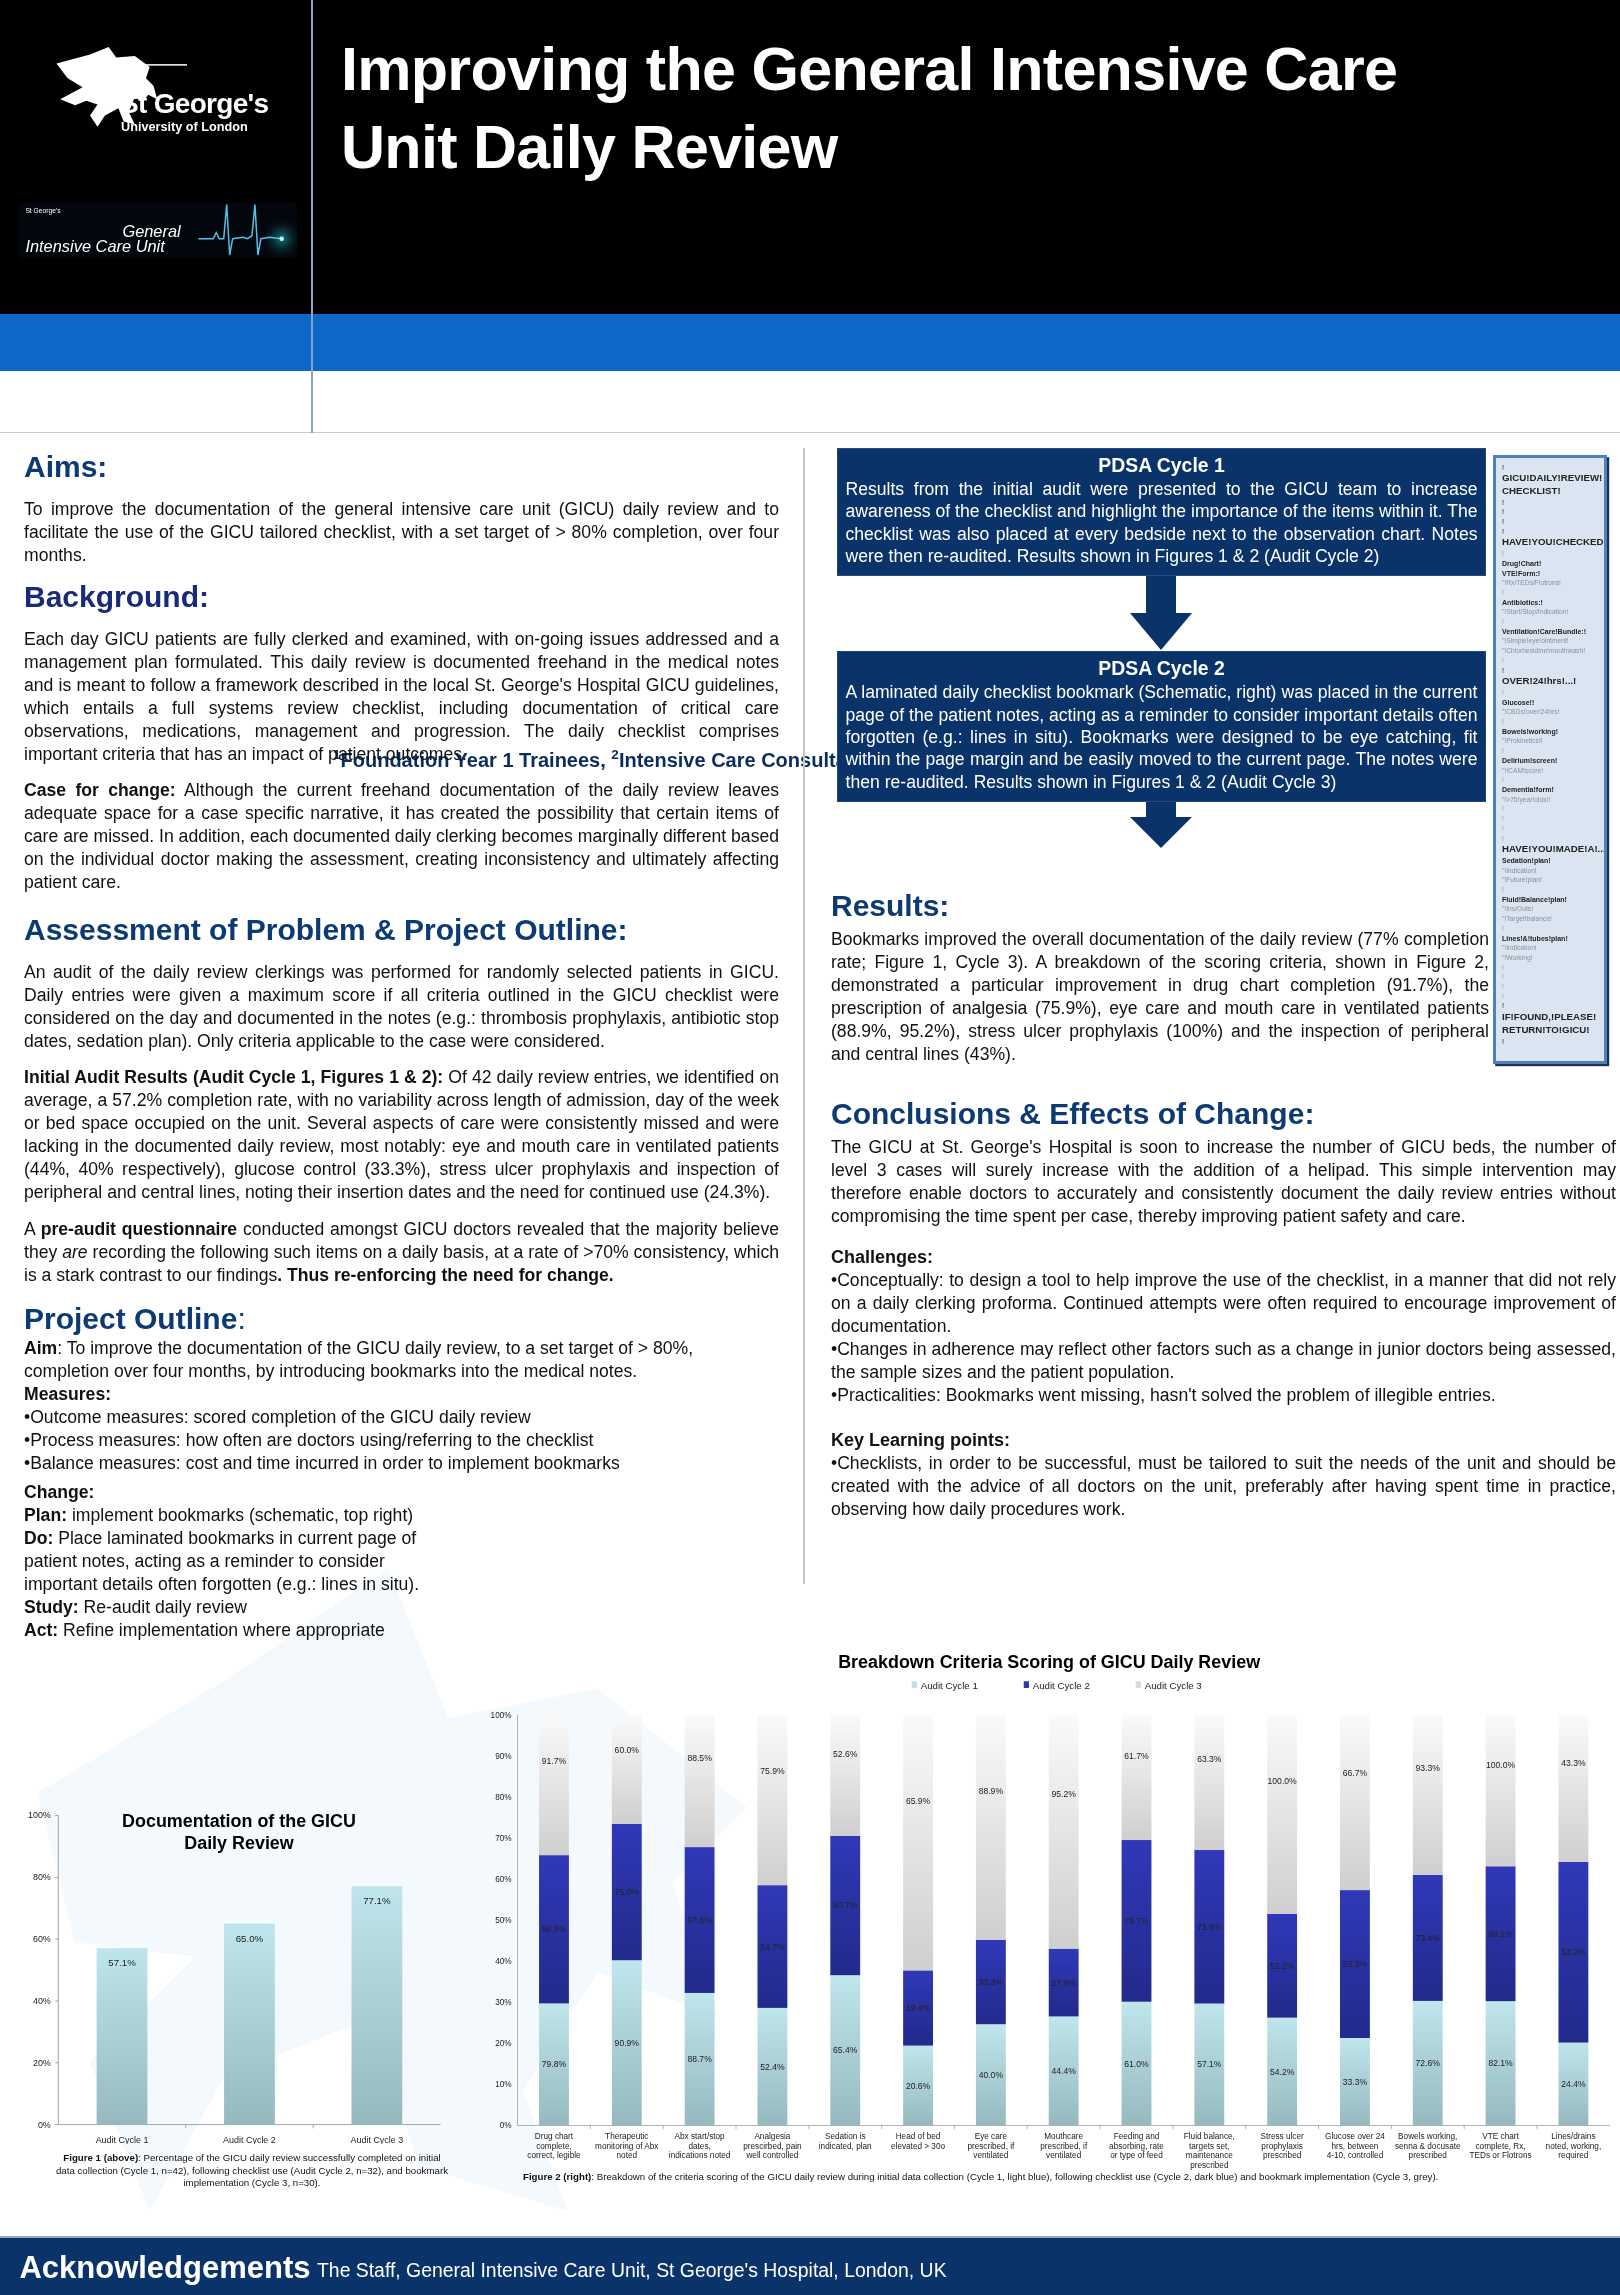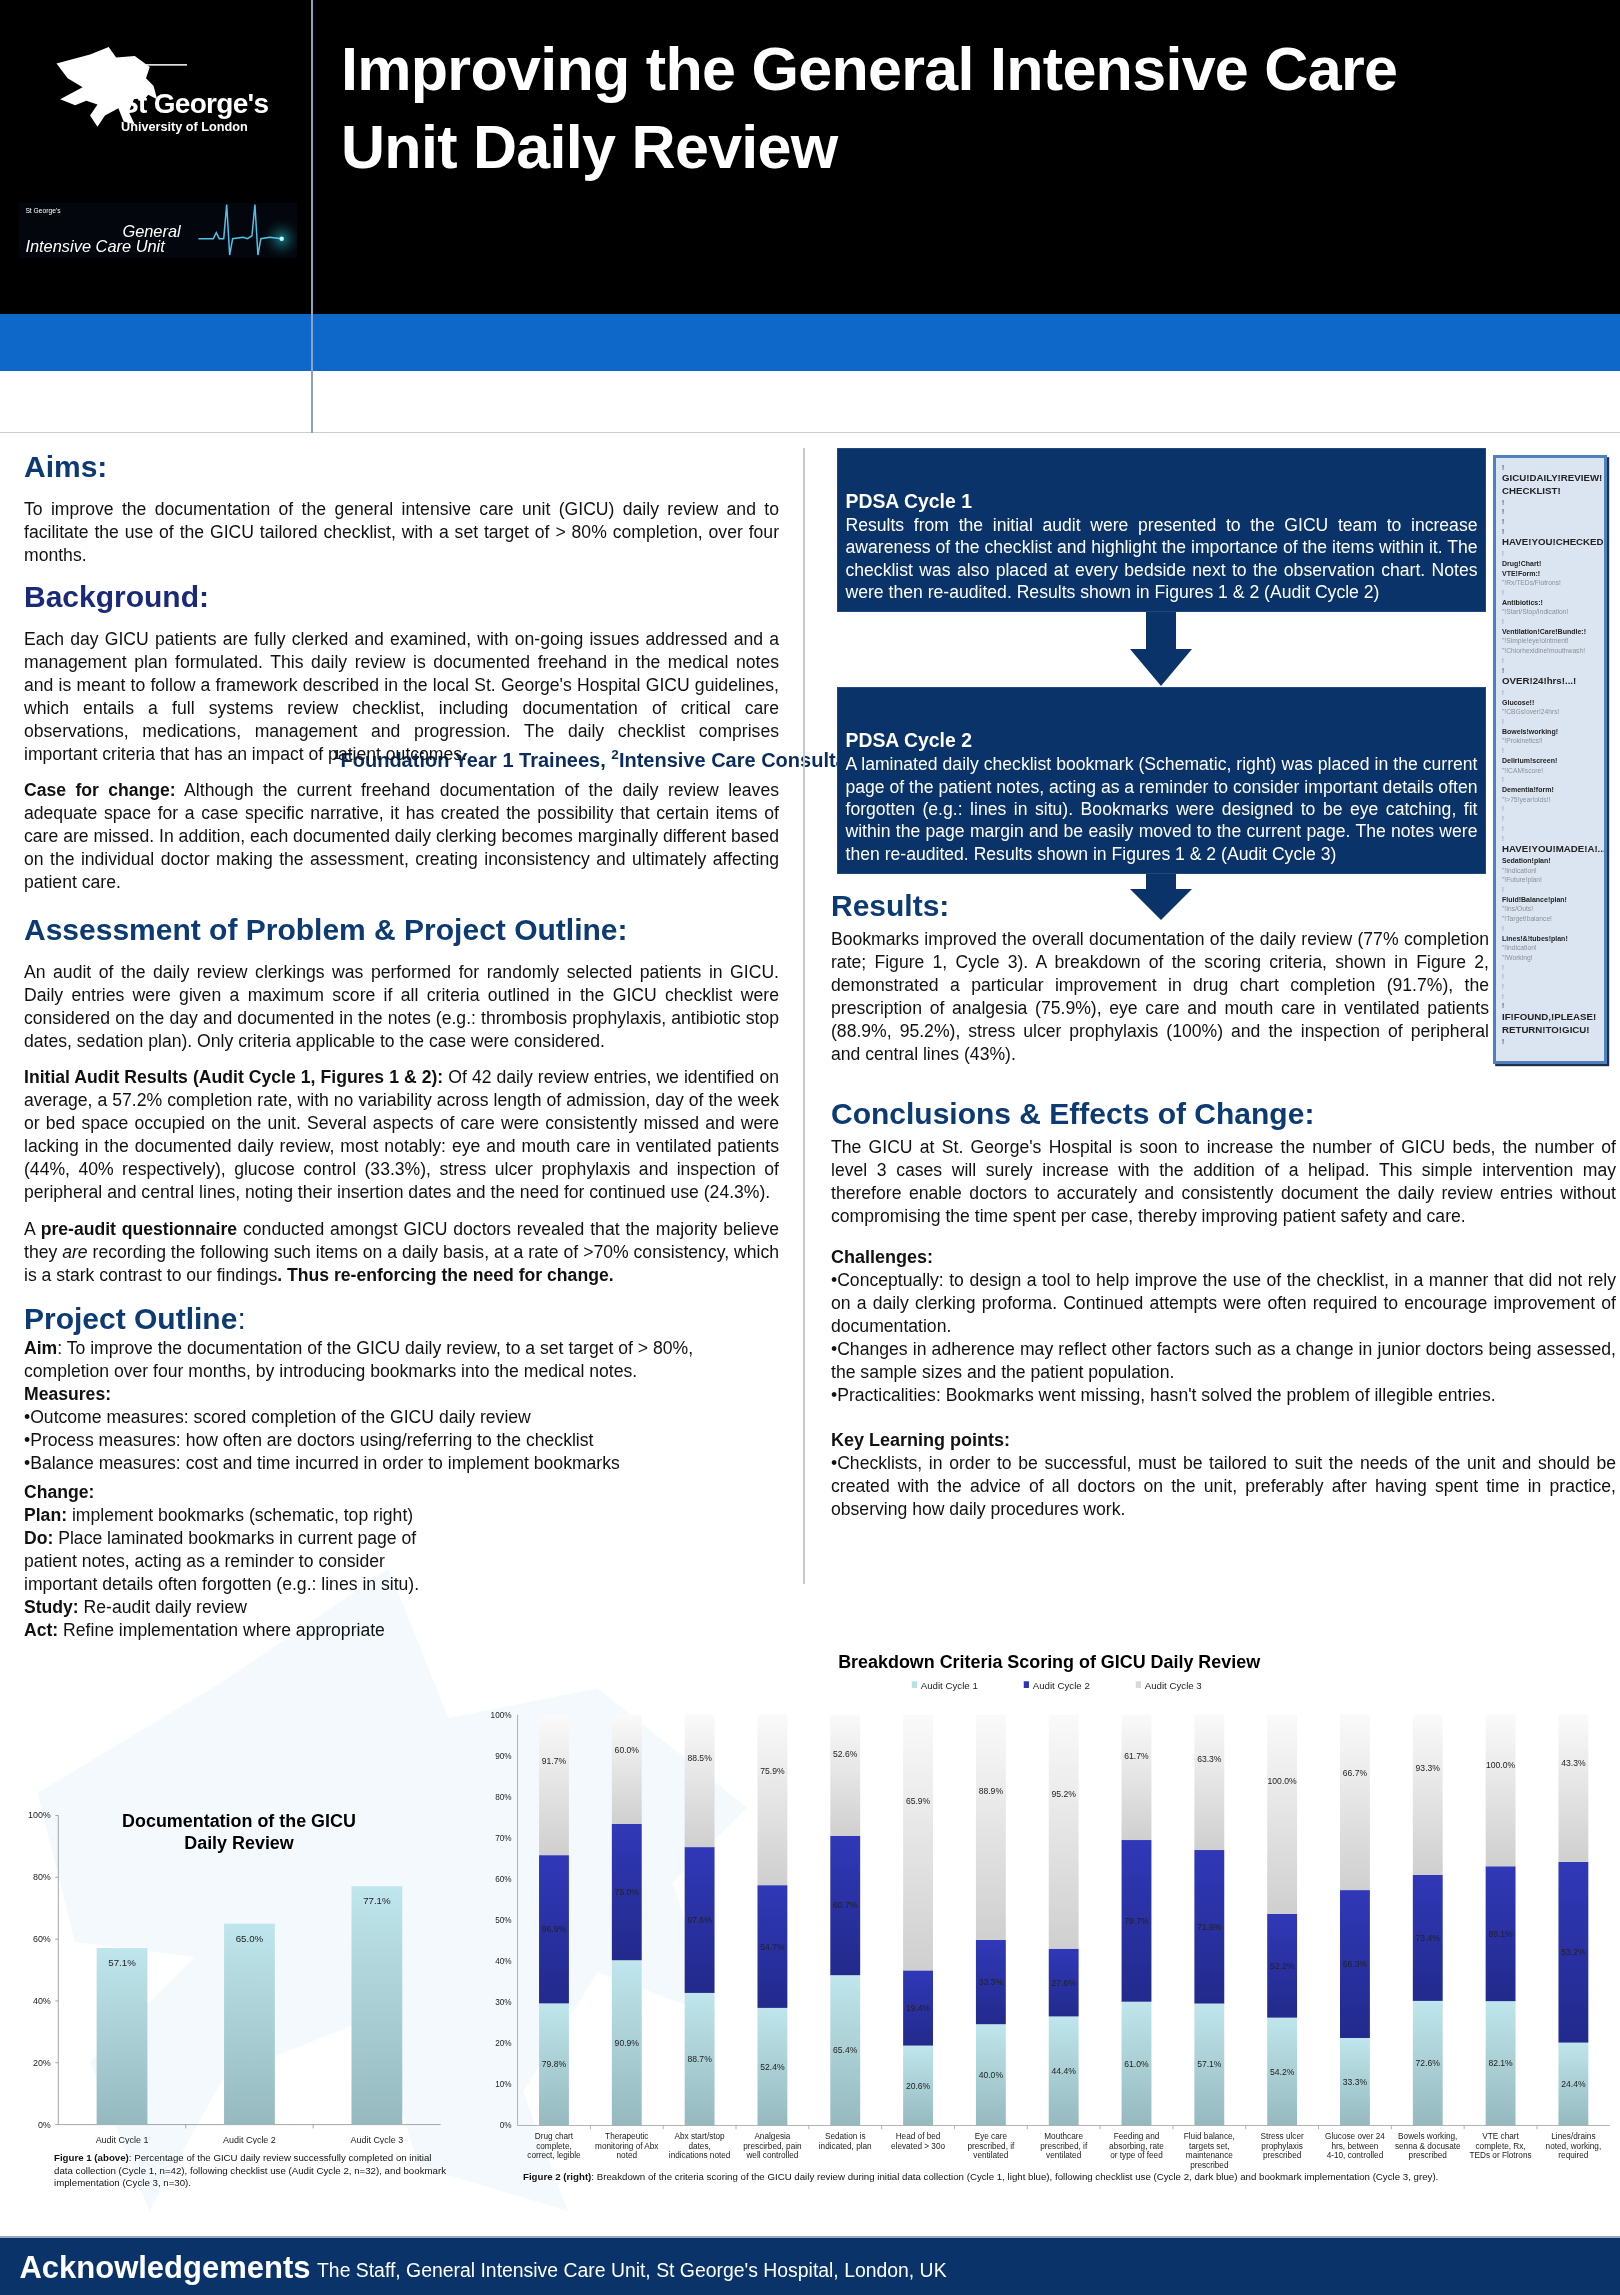--- a/index.html
+++ b/index.html
@@ -34,41 +34,41 @@
   h2.sec { color: #0c3a72; font-size: 30px; font-weight: bold; margin: 9px 0 13.5px 0; }
   h2.sec.bg { color: #1a2a7a; }
   p.body { font-size: 17.6px; line-height: 23px; text-align: justify; margin-bottom: 13.5px; }
   .b { font-weight: bold; }
   .i { font-style: italic; }
   .tight p.body { margin-bottom: 0; }
   .ul-line { font-size: 17.6px; line-height: 23px; }
 
   .col-right { position: absolute; left: 831px; top: 448px; width: 658px; }
   .pdsa { background: #0a3369; color: #fff; border: 1.5px solid #1d4a82; padding: 4.5px 7.5px 7.5px 7.5px; width: 649px; margin-left: 6px; }
-  .pdsa h3 { text-align: left; font-size: 19.4px; font-weight: bold; margin-bottom: 1.5px; margin-top: 36px; }
+  .pdsa h3 { text-align: center; font-size: 19.4px; font-weight: bold; margin-bottom: 1.5px; }
   .pdsa p { font-size: 17.6px; line-height: 22.4px; text-align: justify; }
   .arrow { width: 649px; margin-left: 6px; height: 75px; position: relative; }
   .arrow .stem { position: absolute; left: 309px; top: 0; width: 30px; height: 37px; background: #0a3369; }
   .arrow .head { position: absolute; left: 293px; top: 37px; width: 0; height: 0; border-left: 31px solid transparent; border-right: 31px solid transparent; border-top: 37px solid #0a3369; }
 
   .bookmark { position: absolute; left: 1493px; top: 455px; width: 114px; height: 609px; background: #dbe5f1; border: 3px solid #4f81bd; box-shadow: 2.2px 2.2px 0 #1f2f4f; padding: 4.5px 6px; overflow: hidden; }
   .bm-line { font-size: 7.5px; line-height: 9.7px; color: #222; white-space: nowrap; }
   .bm-head { font-size: 9.7px; font-weight: bold; line-height: 12.7px; }
   .bm-item { font-weight: bold; font-size: 7px; }
   .bm-sub { color: #8a8f98; font-size: 6.7px; }
 
   .results { position: absolute; left: 831px; top: 889px; width: 658px; }
   .results h2.sec { margin: 0 0 4.5px 0; }
   .results p.body { margin-bottom: 2px; }
   .conclusions { position: absolute; left: 831px; top: 1097px; width: 785px; }
   .conclusions h2.sec { margin: 0 0 4.5px 0; }
   .sub-h { font-size: 18px; font-weight: bold; line-height: 23px; }
 
   .fig1 { position: absolute; left: 0; top: 1808px; width: 478px; height: 336px; }
-  .fig1-caption { position: absolute; left: 54px; top: 2152px; width: 396px; font-size: 9.7px; line-height: 12.7px; }
+  .fig1-caption { position: absolute; left: 54px; top: 2152px; width: 396px; font-size: 9.7px; line-height: 12.7px; text-align: center; }
   .fig2 { position: absolute; left: 478px; top: 1629px; width: 1143px; height: 545px; }
   .fig2-caption { position: absolute; left: 523px; top: 2171px; width: 1091px; font-size: 9.7px; }
 
   .footer { position: absolute; left: 0; top: 2236px; width: 1621px; height: 60px; background: #0a3369; border-top: 2.2px solid #9aa7b8; }
   .footer-title { position: absolute; left: 19.4px; top: 12px; color: #fff; font-size: 31px; font-weight: bold; }
   .footer-text { position: absolute; left: 317px; top: 21px; color: #fff; font-size: 19.4px; }
 </style>
 </head>
 <body>
 

